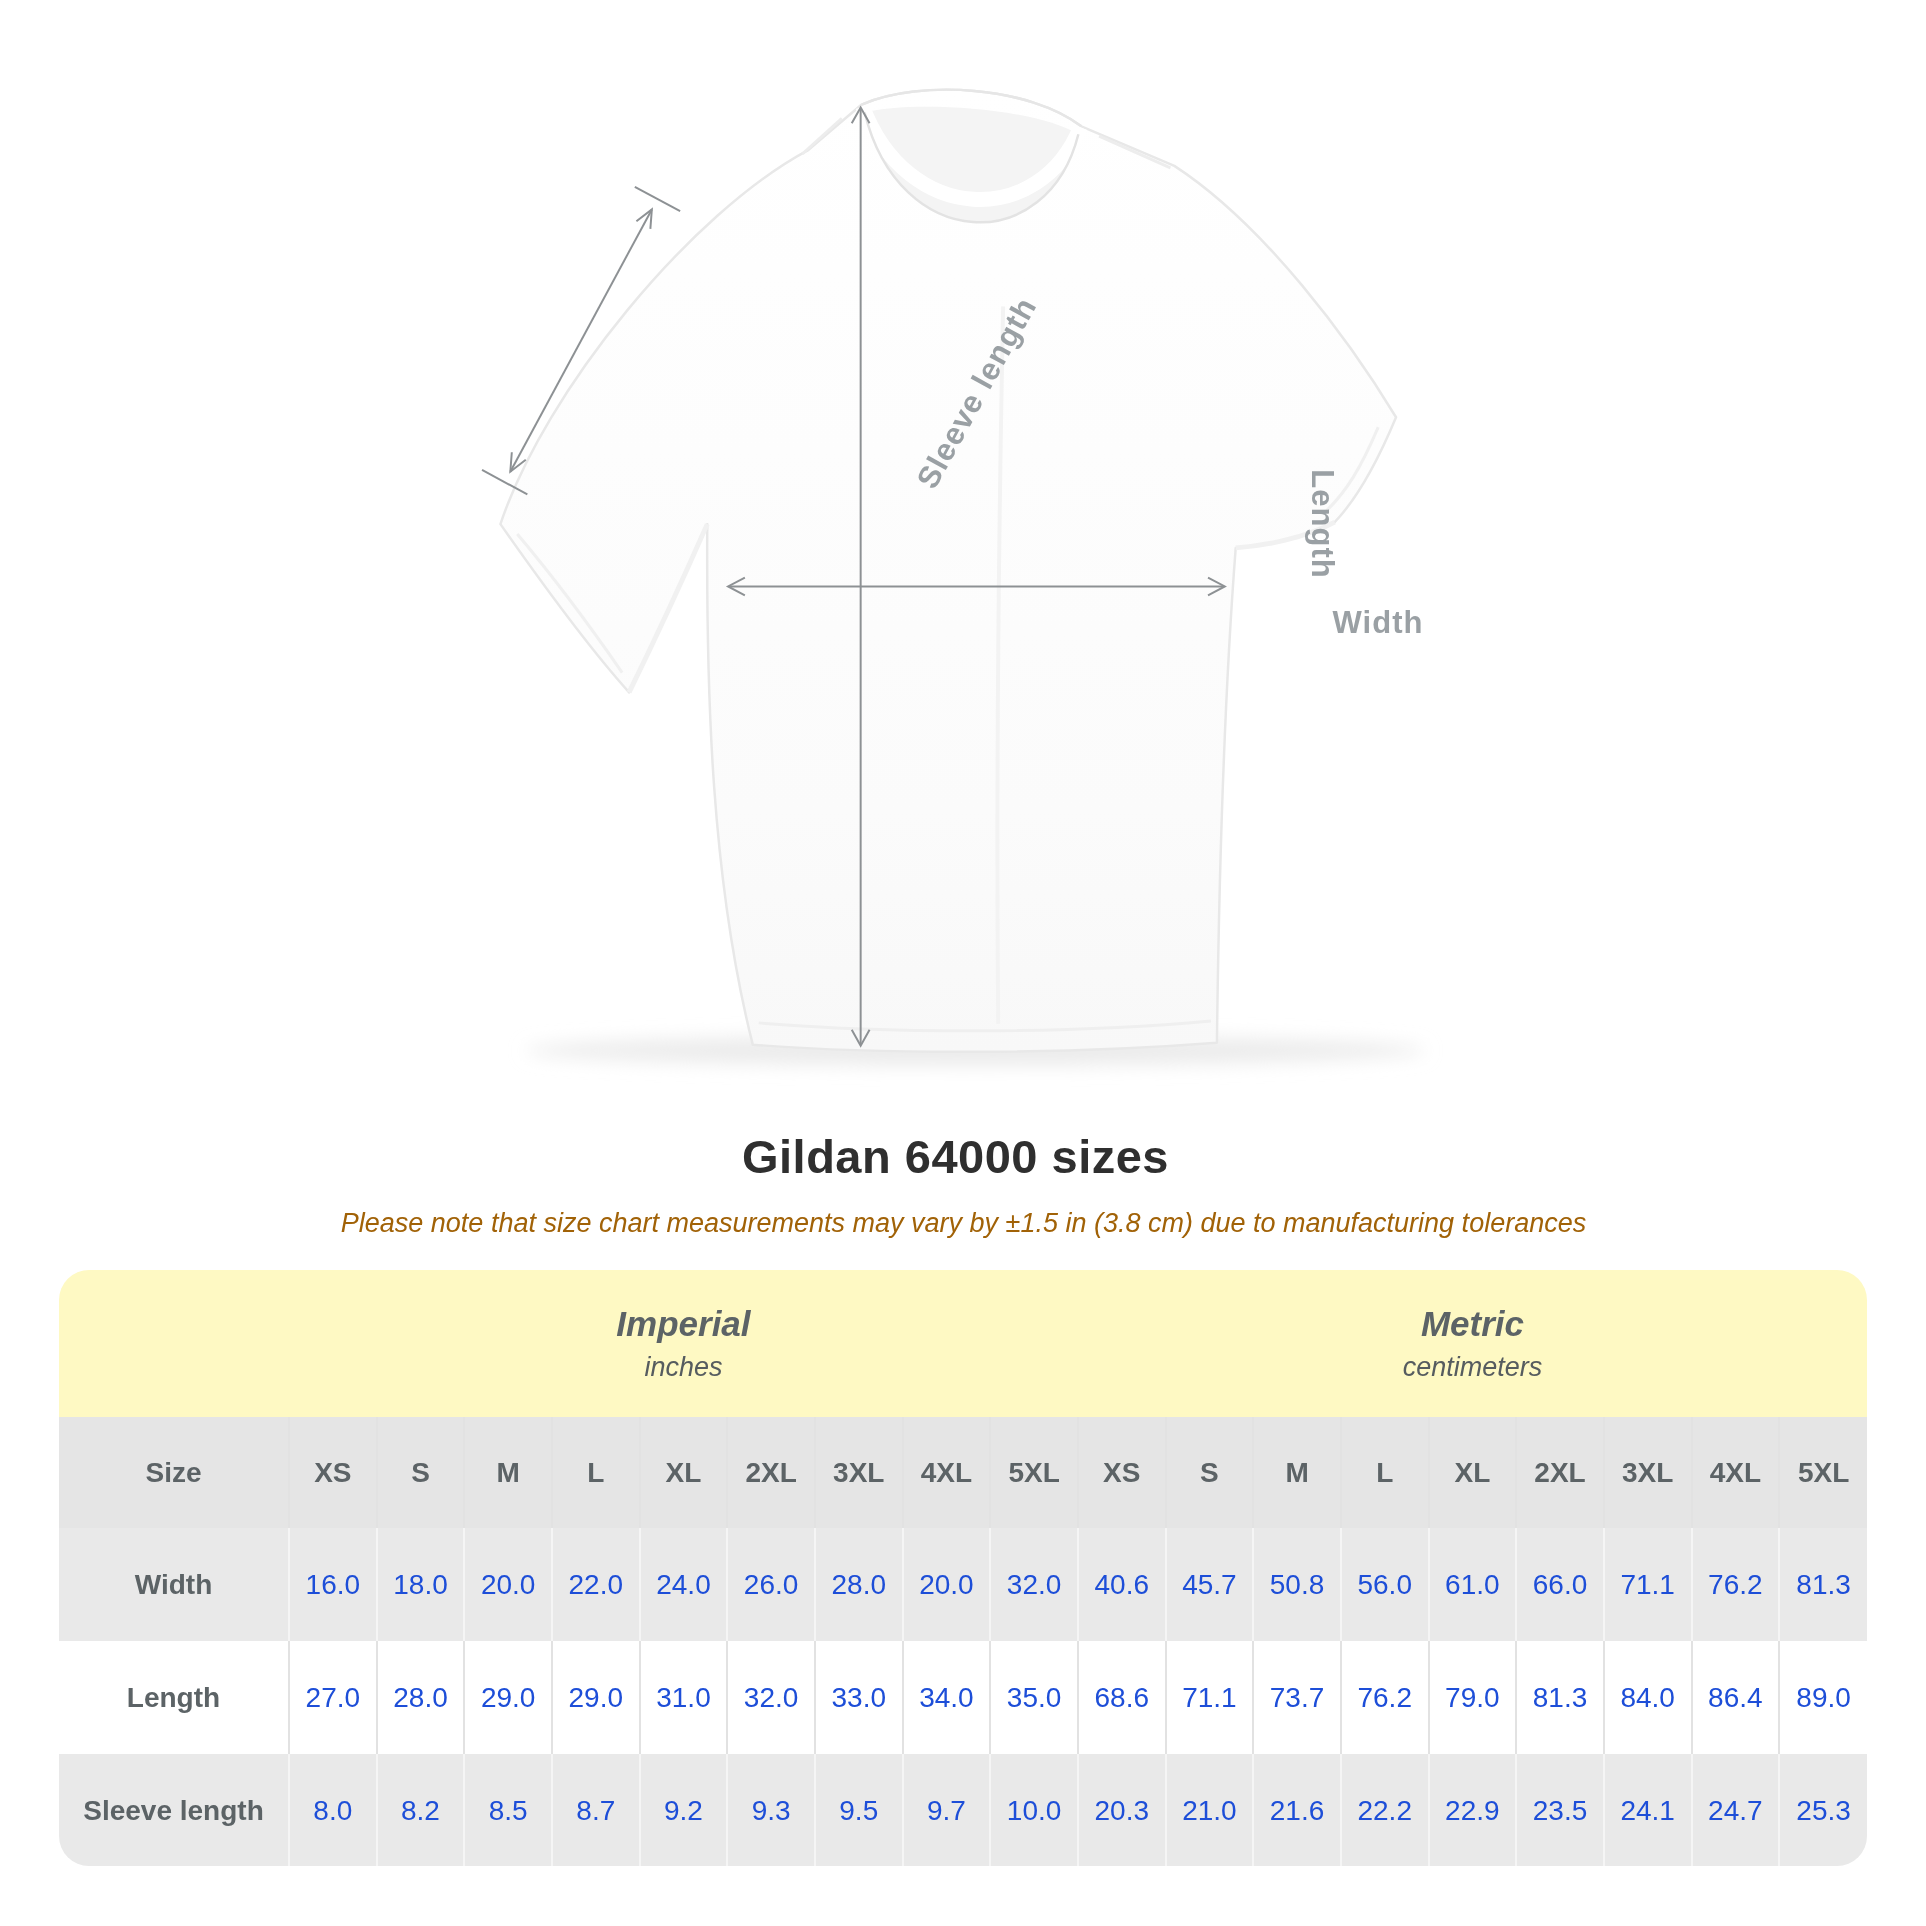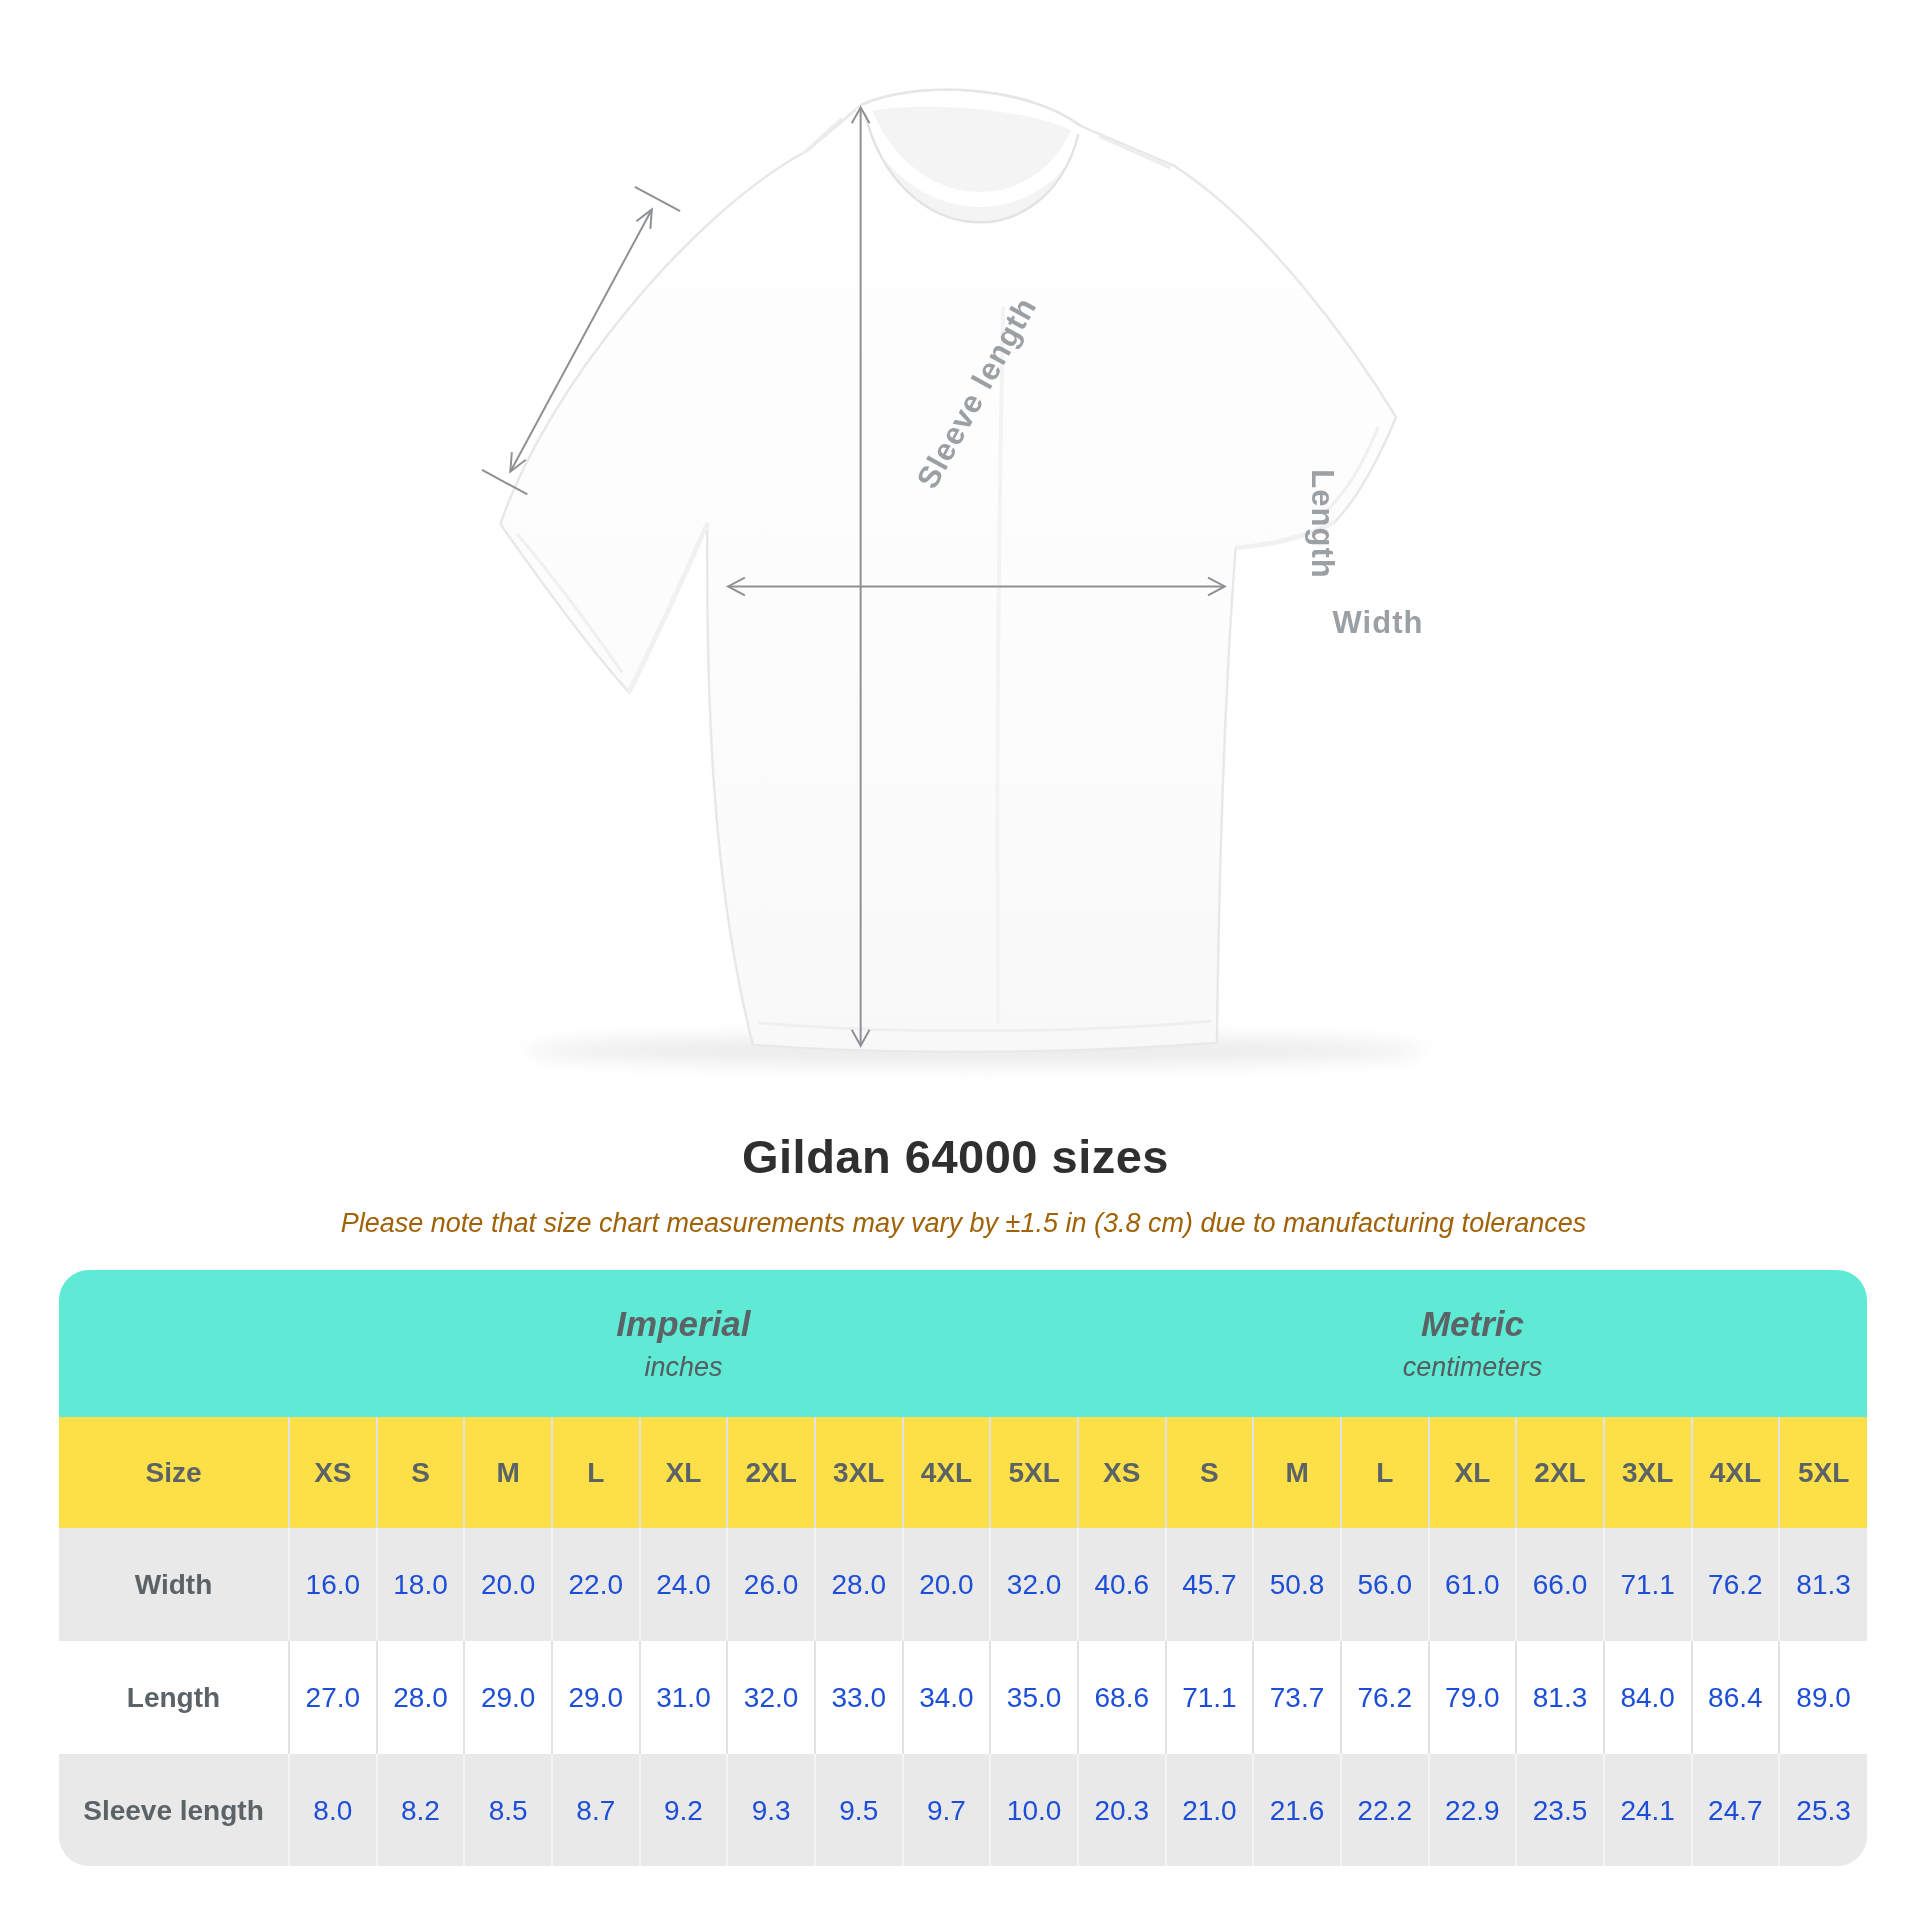--- a/index.html
+++ b/index.html
@@ -29,25 +29,25 @@
   }
   
   .table-wrap{
     position:absolute;left:59px;top:1270px;width:1808px;height:596px;
     border-radius:30px;overflow:hidden;background:#ffffff;
   }
   table.size-table{width:100%;height:100%;border-collapse:collapse;table-layout:fixed;}
   .size-table td{text-align:center;vertical-align:middle;padding:0;}
   col.labelcol{width:230px;}
   tr.band{height:147px;}
-  tr.band td{background:#5eead4;}
+  tr.band td{background:#fef9c3;}
   .gname{font-size:35px;font-weight:bold;font-style:italic;color:#5c6366;}
   .gunit{font-size:27px;font-style:italic;color:#565c5f;margin-top:8px;}
   tr.sizes{height:111px;}
-  tr.sizes td{background:#fde047;font-weight:bold;font-size:28px;color:#5c6366;}
+  tr.sizes td{background:#e5e5e5;font-weight:bold;font-size:28px;color:#5c6366;}
   tr.datarow{height:113px;}
   tr.datarow td{background:#ffffff;font-size:28px;color:#1d4ed8;}
   tr.datarow td.rowlabel, tr.sizes td.rowlabel{font-weight:bold;color:#5c6366;font-size:28px;}
   tr.sizes td + td, tr.datarow td + td{border-left:2px solid #e2e2e2;}
   tr.gray td{background:#e9e9e9;}
   tr.gray td + td{border-left-color:#f5f5f5;}
 </style>
 </head>
 <body>
 

